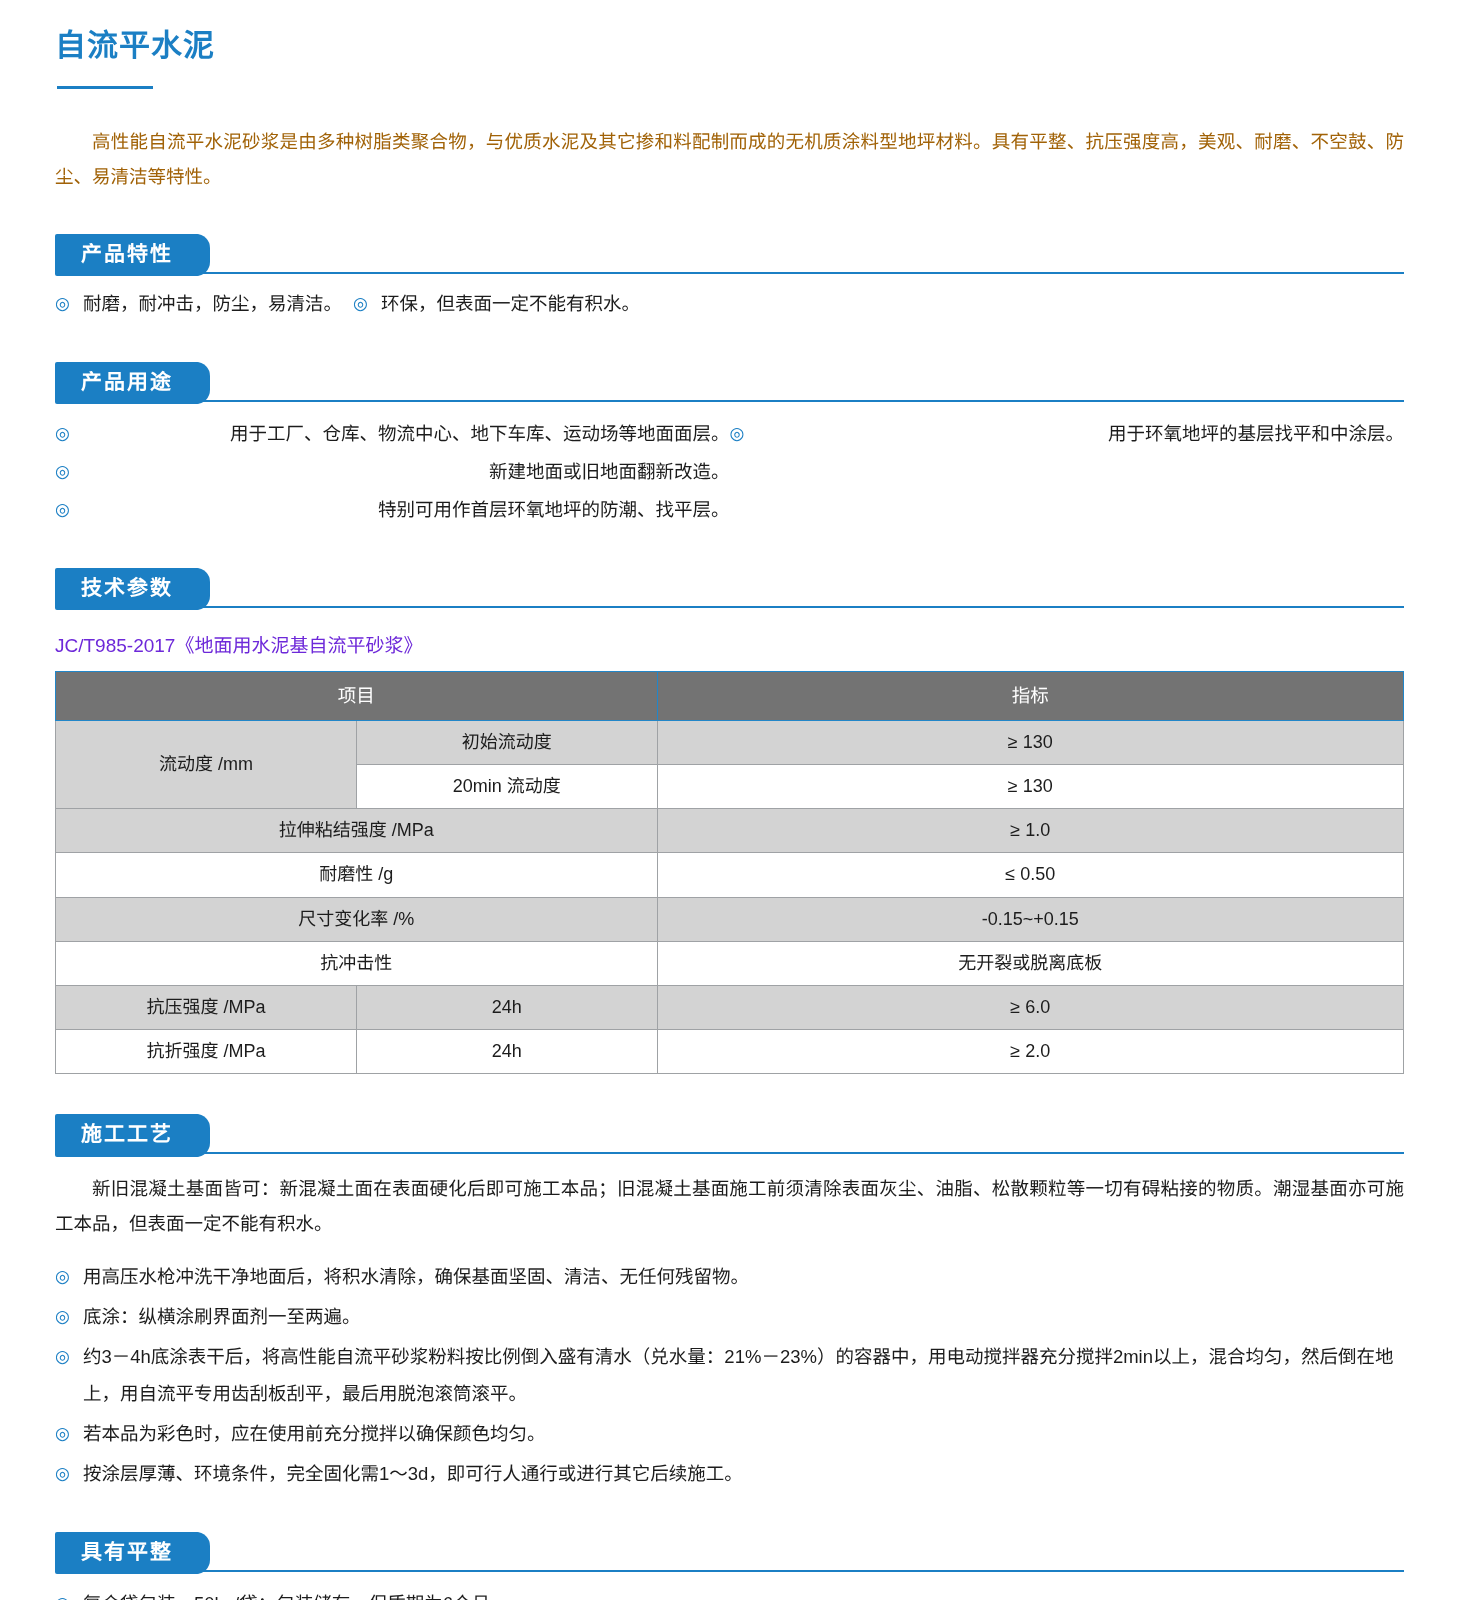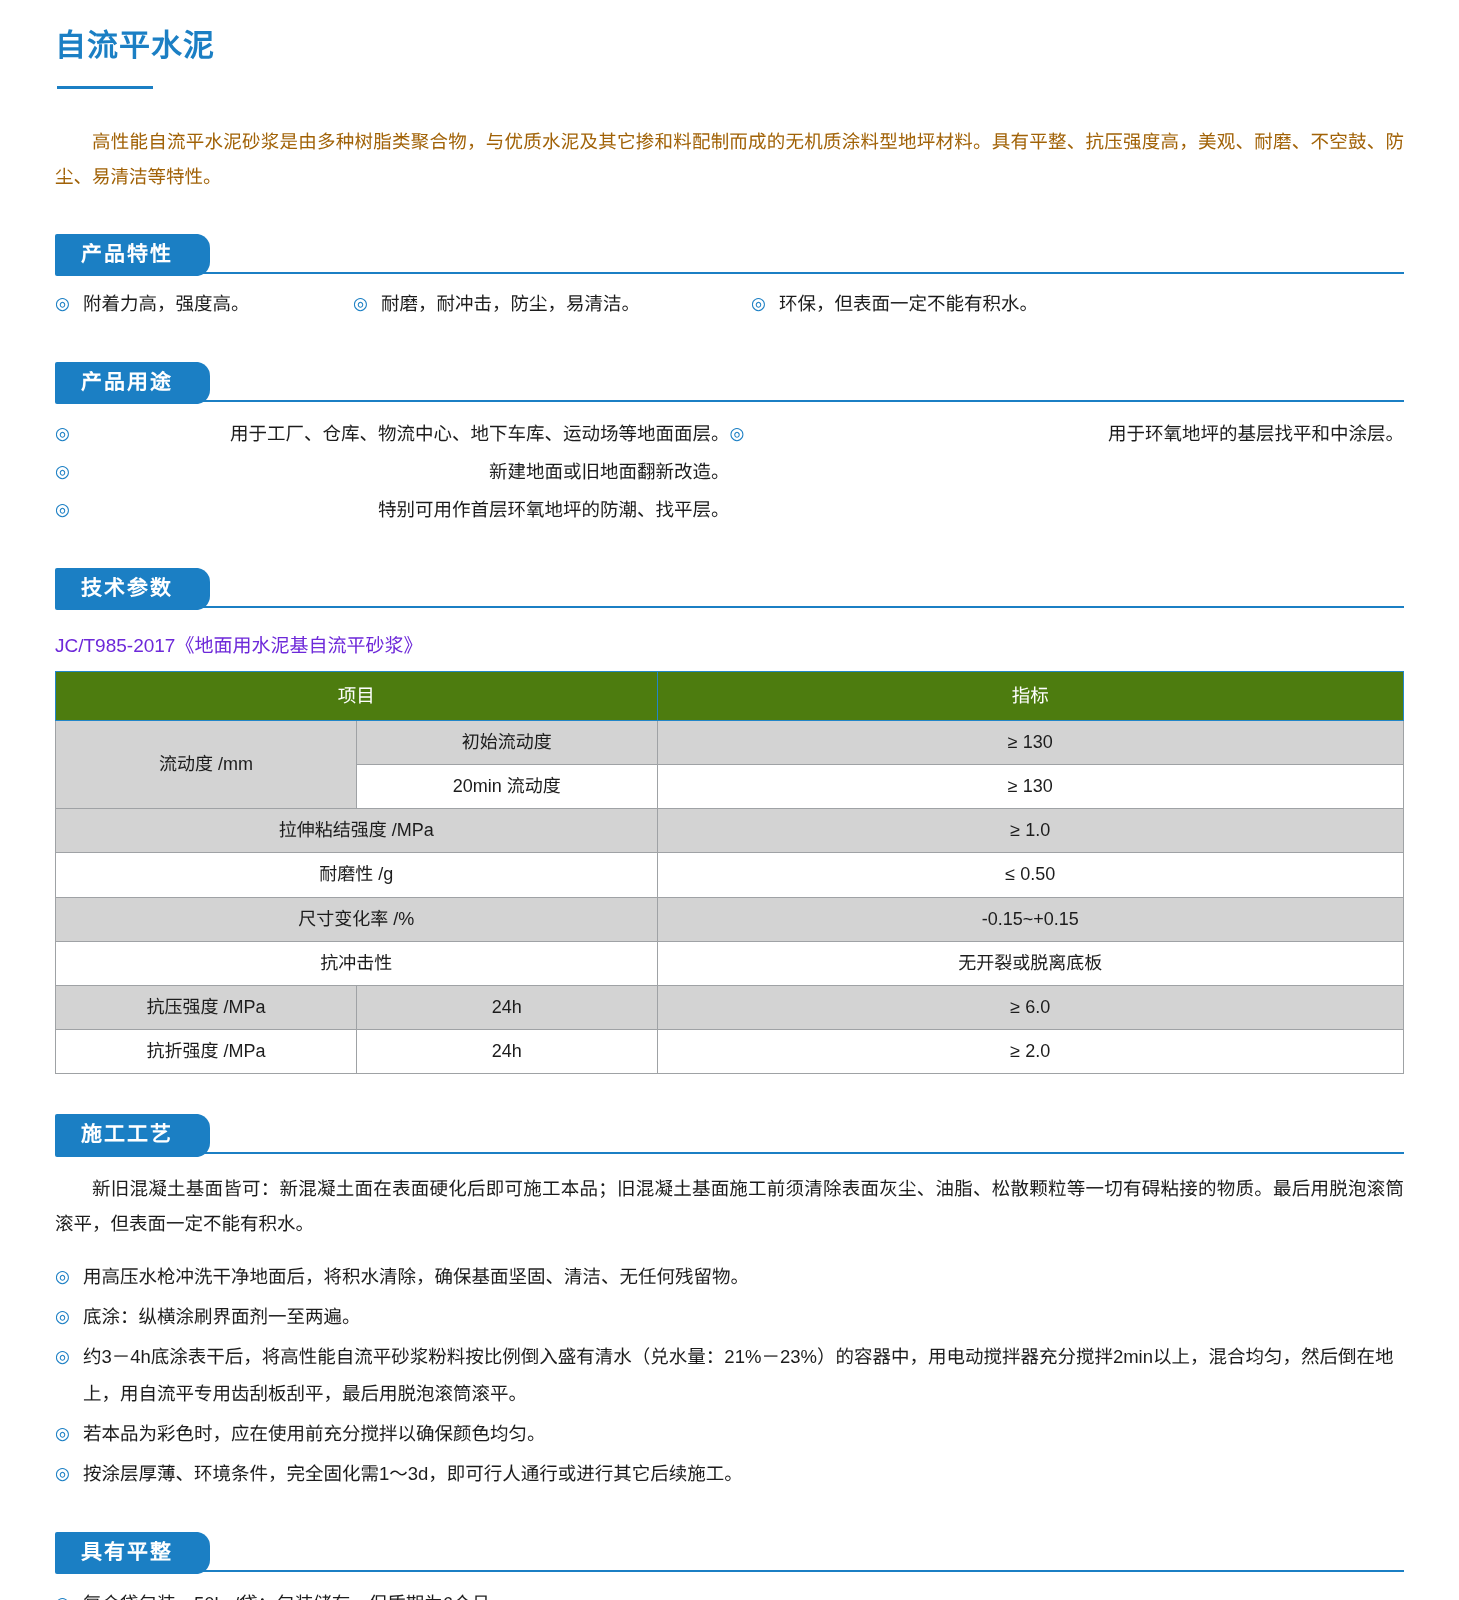--- a/index.html
+++ b/index.html
@@ -140,21 +140,21 @@
   }
   table.spec th,
   table.spec td {
     border: 1px solid #9fa2a5;
     text-align: center;
     padding: 9px 6px;
     color: #1c1c1c;
     line-height: 1.4;
   }
   table.spec thead th {
-    background: #4d7c0f;
+    background: #737373;
     color: #ffffff;
     font-weight: normal;
     font-size: 18.5px;
     border-color: #2286c8;
     padding: 11px 6px;
     text-align: center;
   }
   table.spec tr.shaded td {
     background: #d3d3d3;
   }
@@ -186,21 +186,20 @@
     <div class="title-rule"></div>
 
     <p class="intro">高性能自流平水泥砂浆是由多种树脂类聚合物，与优质水泥及其它掺和料配制而成的无机质涂料型地坪材料。具有平整、抗压强度高，美观、耐磨、不空鼓、防尘、易清洁等特性。</p>
 
     <div class="section">
       <div class="section-head">
         <span class="section-tag">产品特性</span>
         <div class="section-rule"></div>
       </div>
       <div class="feature-row">
-        <div class="bullet">附着力高，强度高。</div>
         <div class="bullet">耐磨，耐冲击，防尘，易清洁。</div>
         <div class="bullet">环保，但表面一定不能有积水。</div>
       </div>
     </div>
 
     <div class="section">
       <div class="section-head">
         <span class="section-tag">产品用途</span>
         <div class="section-rule"></div>
       </div>
@@ -269,21 +268,21 @@
           </tr>
         </tbody>
       </table>
     </div>
 
     <div class="section">
       <div class="section-head">
         <span class="section-tag">施工工艺</span>
         <div class="section-rule"></div>
       </div>
-      <p class="para-indent">新旧混凝土基面皆可：新混凝土面在表面硬化后即可施工本品；旧混凝土基面施工前须清除表面灰尘、油脂、松散颗粒等一切有碍粘接的物质。最后用脱泡滚筒滚平，但表面一定不能有积水。</p>
+      <p class="para-indent">新旧混凝土基面皆可：新混凝土面在表面硬化后即可施工本品；旧混凝土基面施工前须清除表面灰尘、油脂、松散颗粒等一切有碍粘接的物质。潮湿基面亦可施工本品，但表面一定不能有积水。</p>
       <div class="proc-list">
         <div class="bullet">用高压水枪冲洗干净地面后，将积水清除，确保基面坚固、清洁、无任何残留物。</div>
         <div class="bullet">底涂：纵横涂刷界面剂一至两遍。</div>
         <div class="bullet">约3－4h底涂表干后，将高性能自流平砂浆粉料按比例倒入盛有清水（兑水量：21%－23%）的容器中，用电动搅拌器充分搅拌2min以上，混合均匀，然后倒在地上，用自流平专用齿刮板刮平，最后用脱泡滚筒滚平。</div>
         <div class="bullet">若本品为彩色时，应在使用前充分搅拌以确保颜色均匀。</div>
         <div class="bullet">按涂层厚薄、环境条件，完全固化需1～3d，即可行人通行或进行其它后续施工。</div>
       </div>
     </div>
 
     <div class="section pack">

